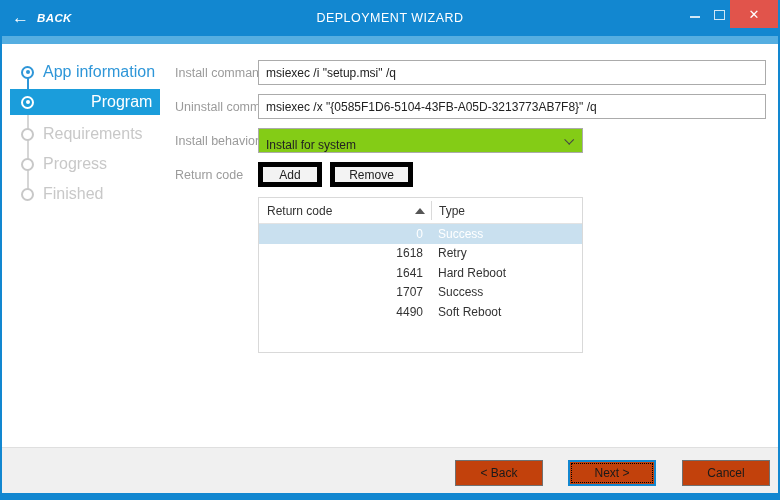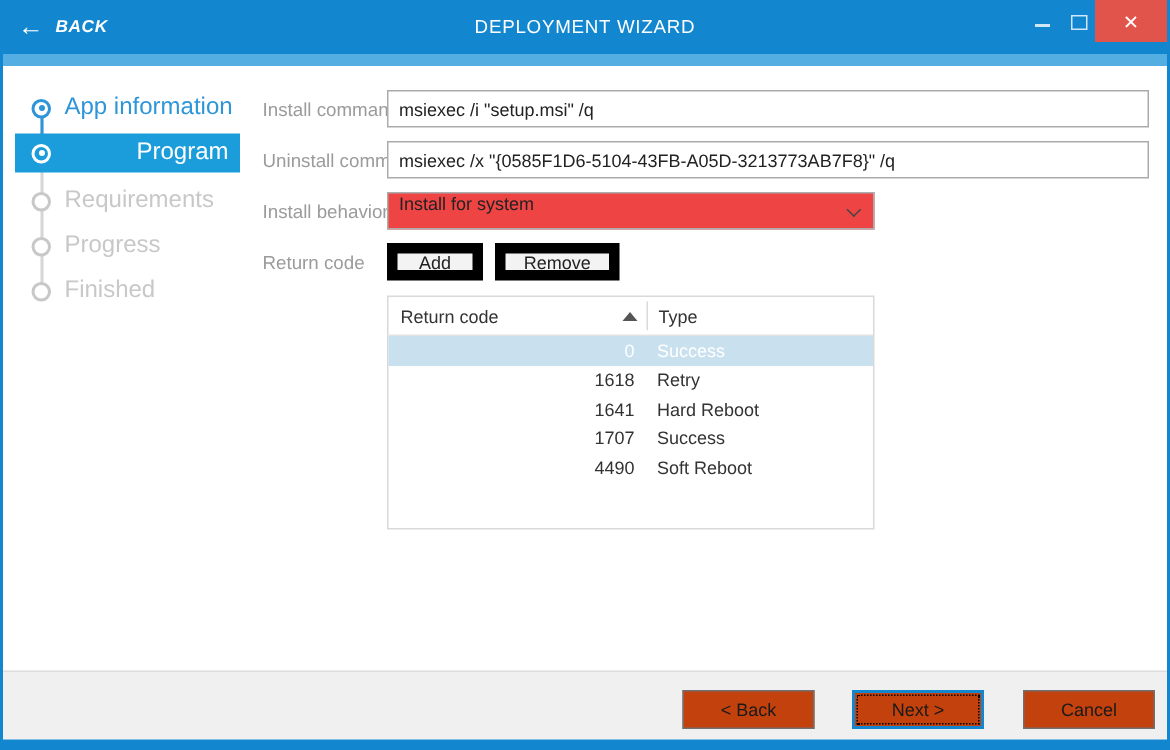--- a/index.html
+++ b/index.html
@@ -35,25 +35,25 @@
   .step.active .dot { border-color:#fff; background:#1B9DDB; }
   .step.active .dot::after { content:""; position:absolute; left:2.5px; top:2.5px; width:4px; height:4px; border-radius:50%; background:#fff; }
   .step-label { margin-left:9px; font-size:16px; color:#C8C8C8; white-space:nowrap; }
   .step.done   .step-label { color:#2E96D8; }
   .step.active .step-label { color:#fff; }
 
   
   .flabel { position:absolute; left:175px; font-size:12.5px; color:#9B9B9B; white-space:nowrap; }
   .tinput { position:absolute; left:258px; width:508px; height:25px; border:1px solid #ABABAB; background:#fff;
             font-family:"Liberation Sans", sans-serif; font-size:12px; color:#222; padding:0 7px; }
-  .select { position:absolute; left:258px; width:325px; height:25px; border:1px solid #ABABAB; background:#ef4444;
-            display:flex; align-items:flex-start; font-size:12px; color:#222; padding:0 7px; cursor:pointer; }
+  .select { position:absolute; left:258px; width:325px; height:25px; border:1px solid #ABABAB; background:#84cc16;
+            display:flex; align-items:flex-end; font-size:12px; color:#222; padding:0 7px; cursor:pointer; }
   .select .chev { position:absolute; right:10px; top:8px; width:7px; height:7px;
                   border-right:1.5px solid #444; border-bottom:1.5px solid #444; transform:rotate(45deg) translateY(-1px); }
-  .smallbtn { position:absolute; height:25px; background:#F3F3F3; border:7px solid #000000; font-family:"Liberation Sans", sans-serif;
+  .smallbtn { position:absolute; height:25px; background:#F3F3F3; border:5px solid #000000; font-family:"Liberation Sans", sans-serif;
               font-size:12px; color:#222; display:flex; align-items:center; justify-content:center; cursor:pointer; }
 
   
   .rc-table { position:absolute; left:258px; top:197px; width:325px; height:156px; border:1px solid #D9D9D9; background:#fff; }
   .rc-head { position:relative; height:26px; border-bottom:1px solid #E3E3E3; display:flex; align-items:center; font-size:12px; color:#333; }
   .rc-head .c1 { width:172px; padding-left:8px; }
   .rc-head .csep { position:absolute; left:172px; top:3px; bottom:3px; width:1px; background:#DADADA; }
   .rc-head .c2 { padding-left:8px; }
   .sort-asc { position:absolute; left:156px; top:10px; width:0; height:0;
               border-left:5px solid transparent; border-right:5px solid transparent; border-bottom:6px solid #555; }

